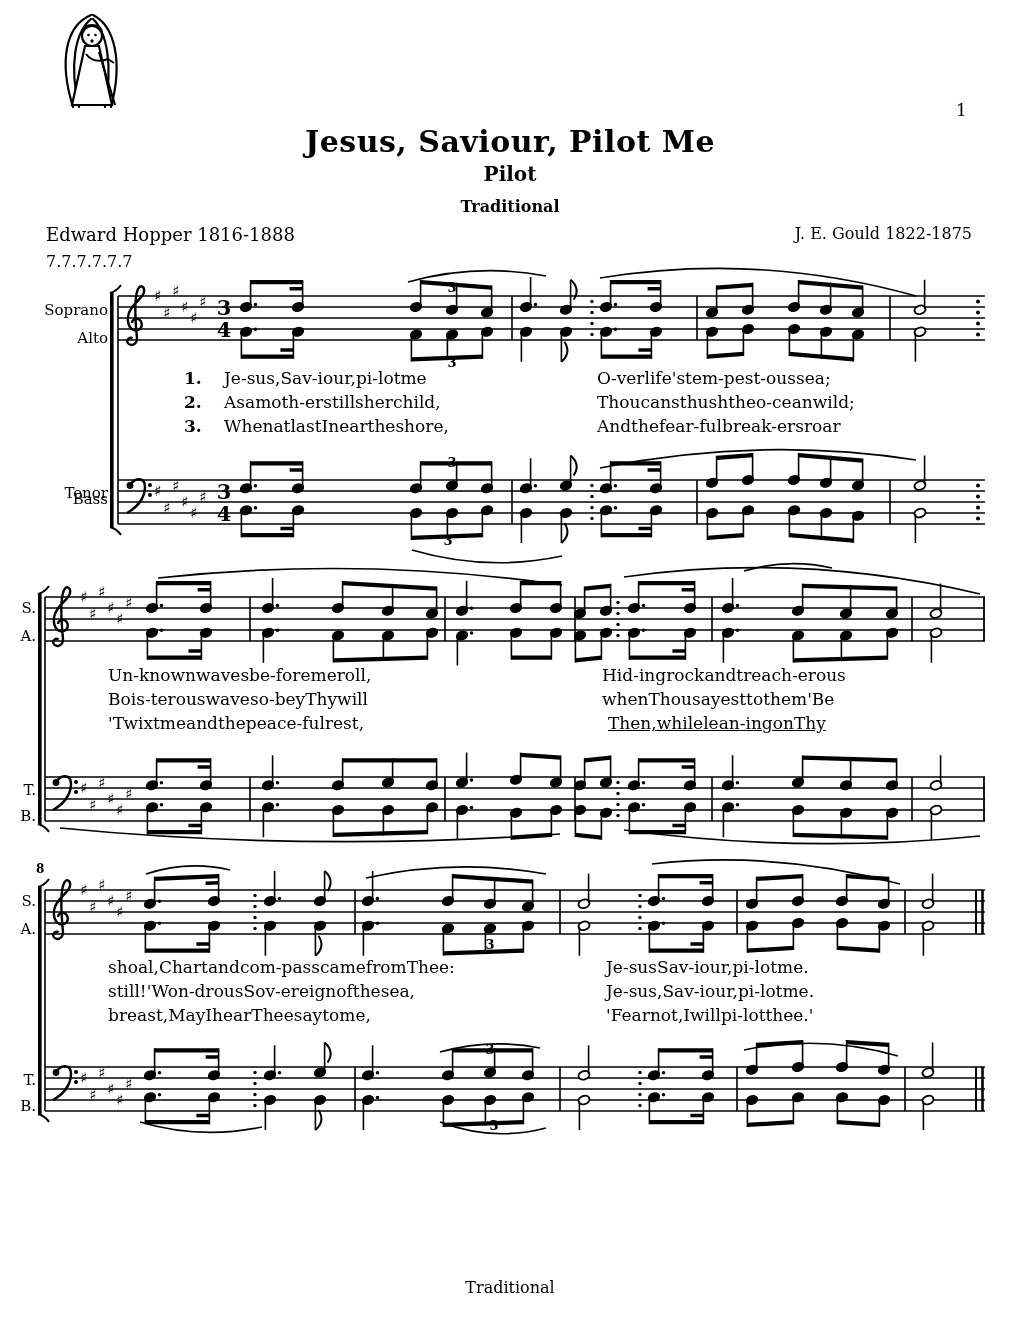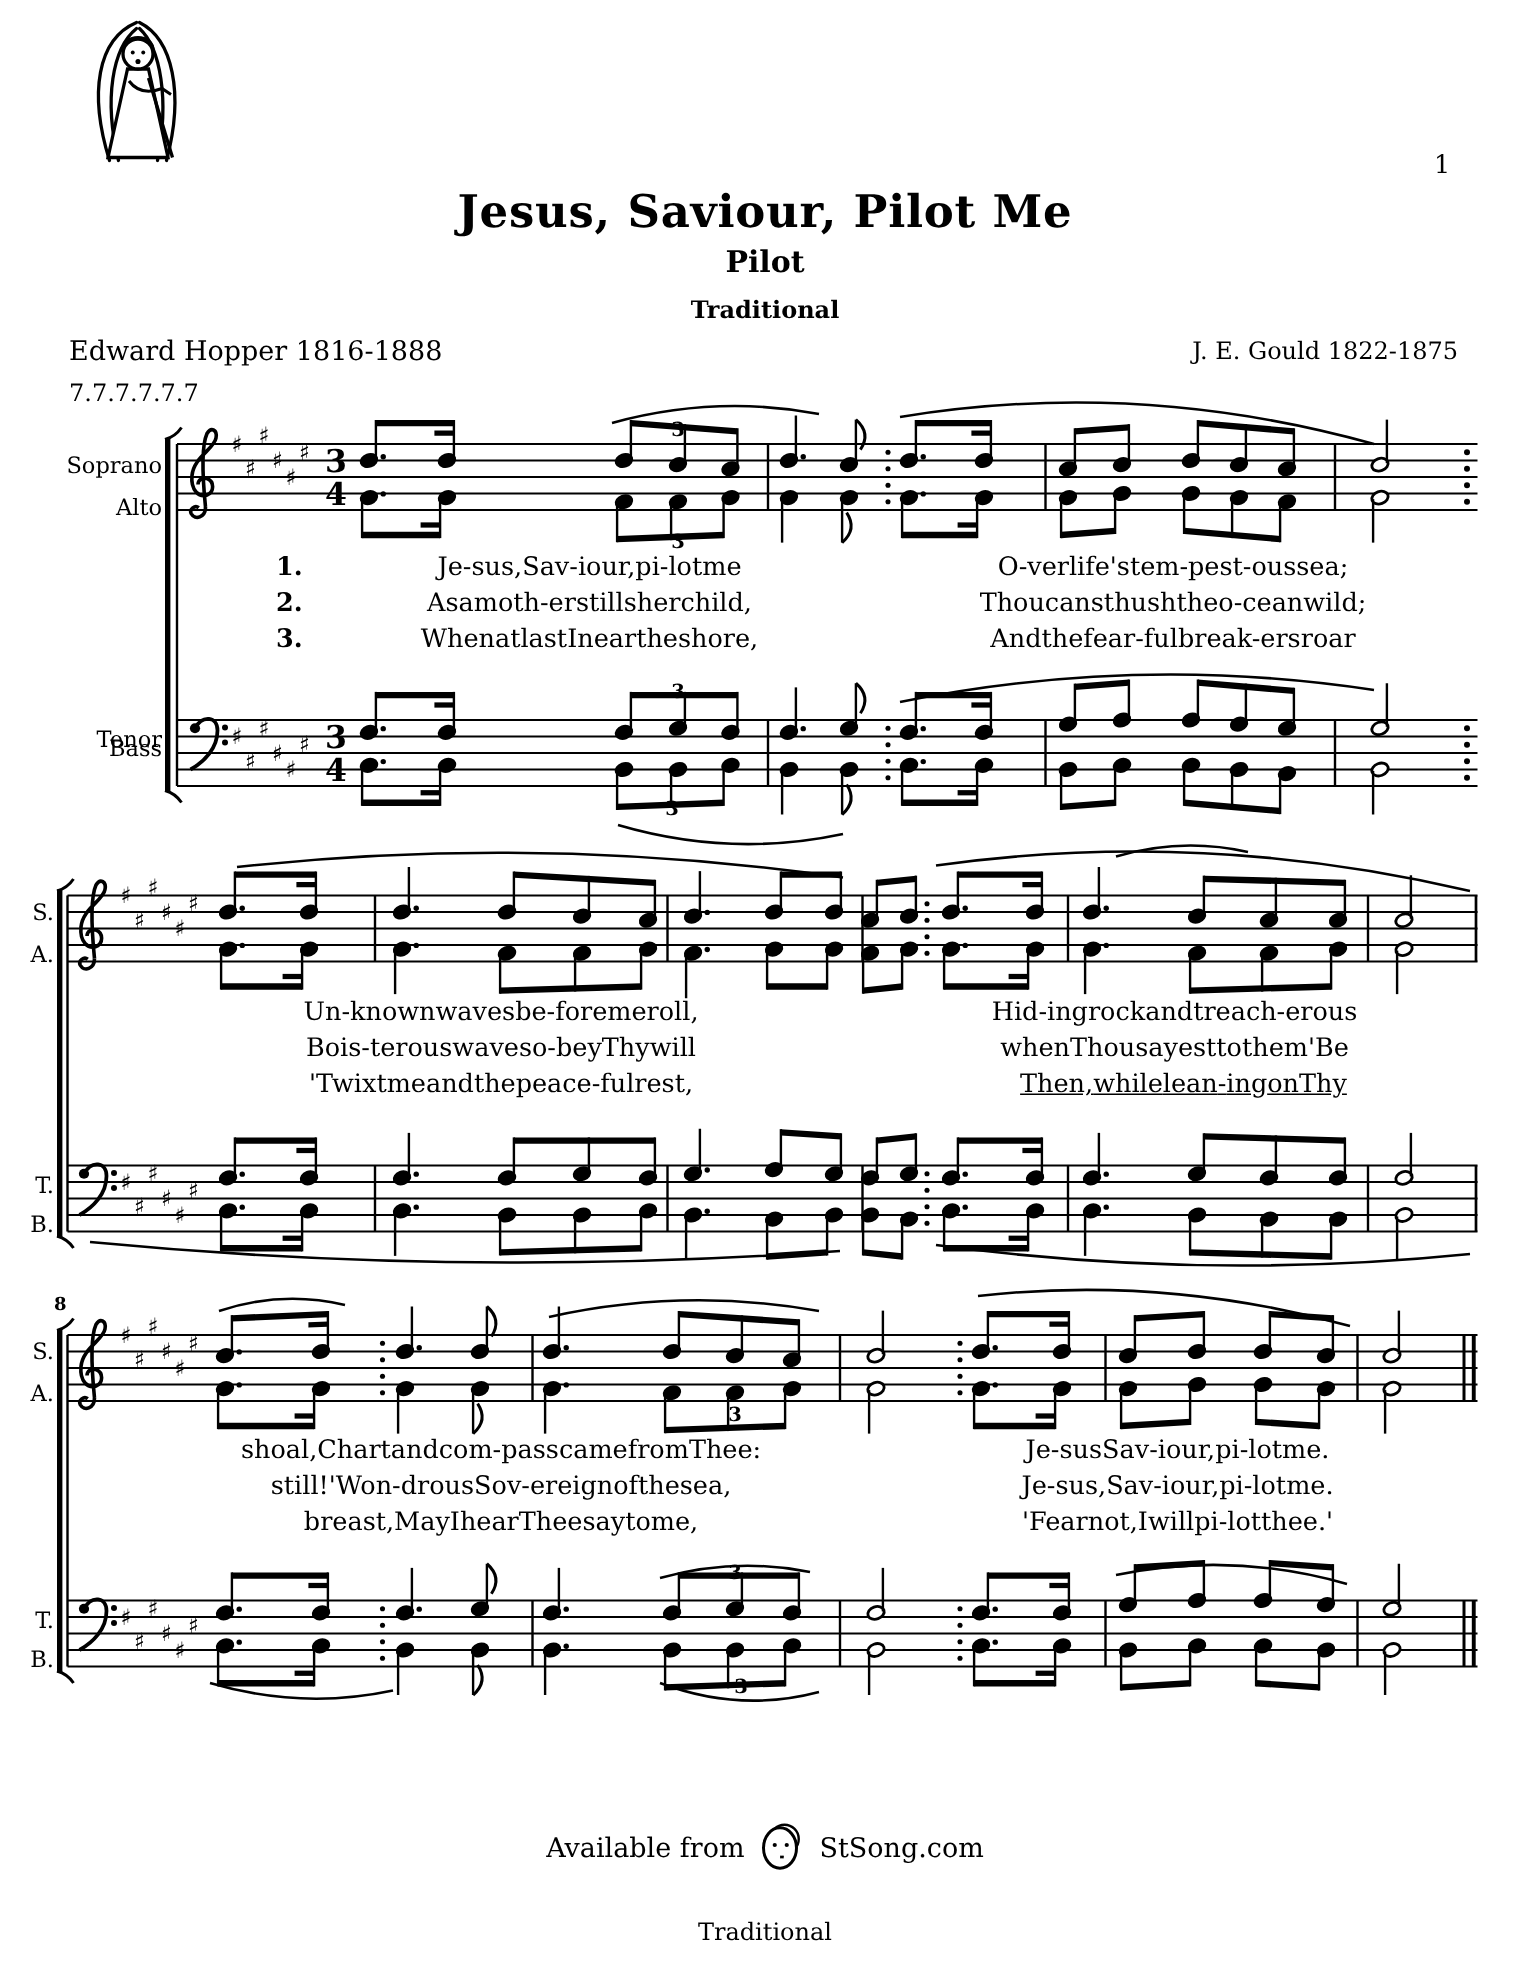--- a/index.html
+++ b/index.html
@@ -11,21 +11,21 @@
   #song-title{top:124px;font-size:30px;font-weight:bold;letter-spacing:.5px;}
   #tune-name{top:162px;font-size:20px;font-weight:bold;}
   #tradition-label{top:197px;font-size:16px;font-weight:bold;}
   #lyricist{left:46px;top:224px;font-size:18px;}
   #composer-name{right:48px;top:224px;font-size:16px;}
   #hymn-meter{left:46px;top:252px;font-size:16px;}
   .stafflbl{position:absolute;font-size:15px;text-align:right;}
   #measure-number{left:36px;top:862px;font-size:12px;font-weight:bold;}
   .lyric-row{position:absolute;left:0;top:0;width:1020px;height:22px;font-size:17px;}
   .lyric-num{position:absolute;font-weight:bold;}
-  .phrase{position:absolute;display:flex;justify-content:center;}
+  .phrase{position:absolute;display:flex;justify-content:flex-start;}
   .phrase span{white-space:nowrap;}
   #footer-line1{top:1214px;display:flex;justify-content:center;align-items:center;
                 width:100%;font-size:18px;gap:9px;}
   #footer-line2{top:1250px;font-size:17px;}
   #footer-line3{top:1278px;font-size:16px;}
   #angel-logo{left:52px;top:10px;}
   svg text{font-family:"DejaVu Serif", serif;}
 </style>
 </head>
 <body>
@@ -993,28 +993,15 @@
           <span>'Fear</span>
           <span>not,</span>
           <span>I</span>
           <span>will</span>
           <span>pi-lot</span>
           <span>thee.'</span>
         </div>
       </div>
     </div>
 
-  <div id="footer-line1" class="abs">
-    <span>Available from</span>
-    <span>
-      <svg width="32" height="36" viewBox="0 0 32 36" style="display:block">
-        <circle cx="18" cy="12" r="9.5" fill="none" stroke="#000" stroke-width="1.6"></circle>
-        <ellipse cx="15" cy="18" rx="11" ry="13.5" fill="#fff" stroke="#000" stroke-width="2"></ellipse>
-        <circle cx="11.5" cy="16" r="1.4"></circle>
-          <circle cx="19.5" cy="16" r="1.4"></circle>
-        <path d="M15.5,24 l1.6,0 M16.3,23.2 l0,1.6 M15.2,23.3 l2.2,1.4 M17.4,23.3 l-2.2,1.4" stroke="#000" stroke-width="1.1"></path>
-      </svg>
-    </span>
-    <span>StSong.com</span>
-  </div>
   <div id="footer-line3" class="abs ctr">Traditional</div>
 
 </div>
 
 </body></html>

